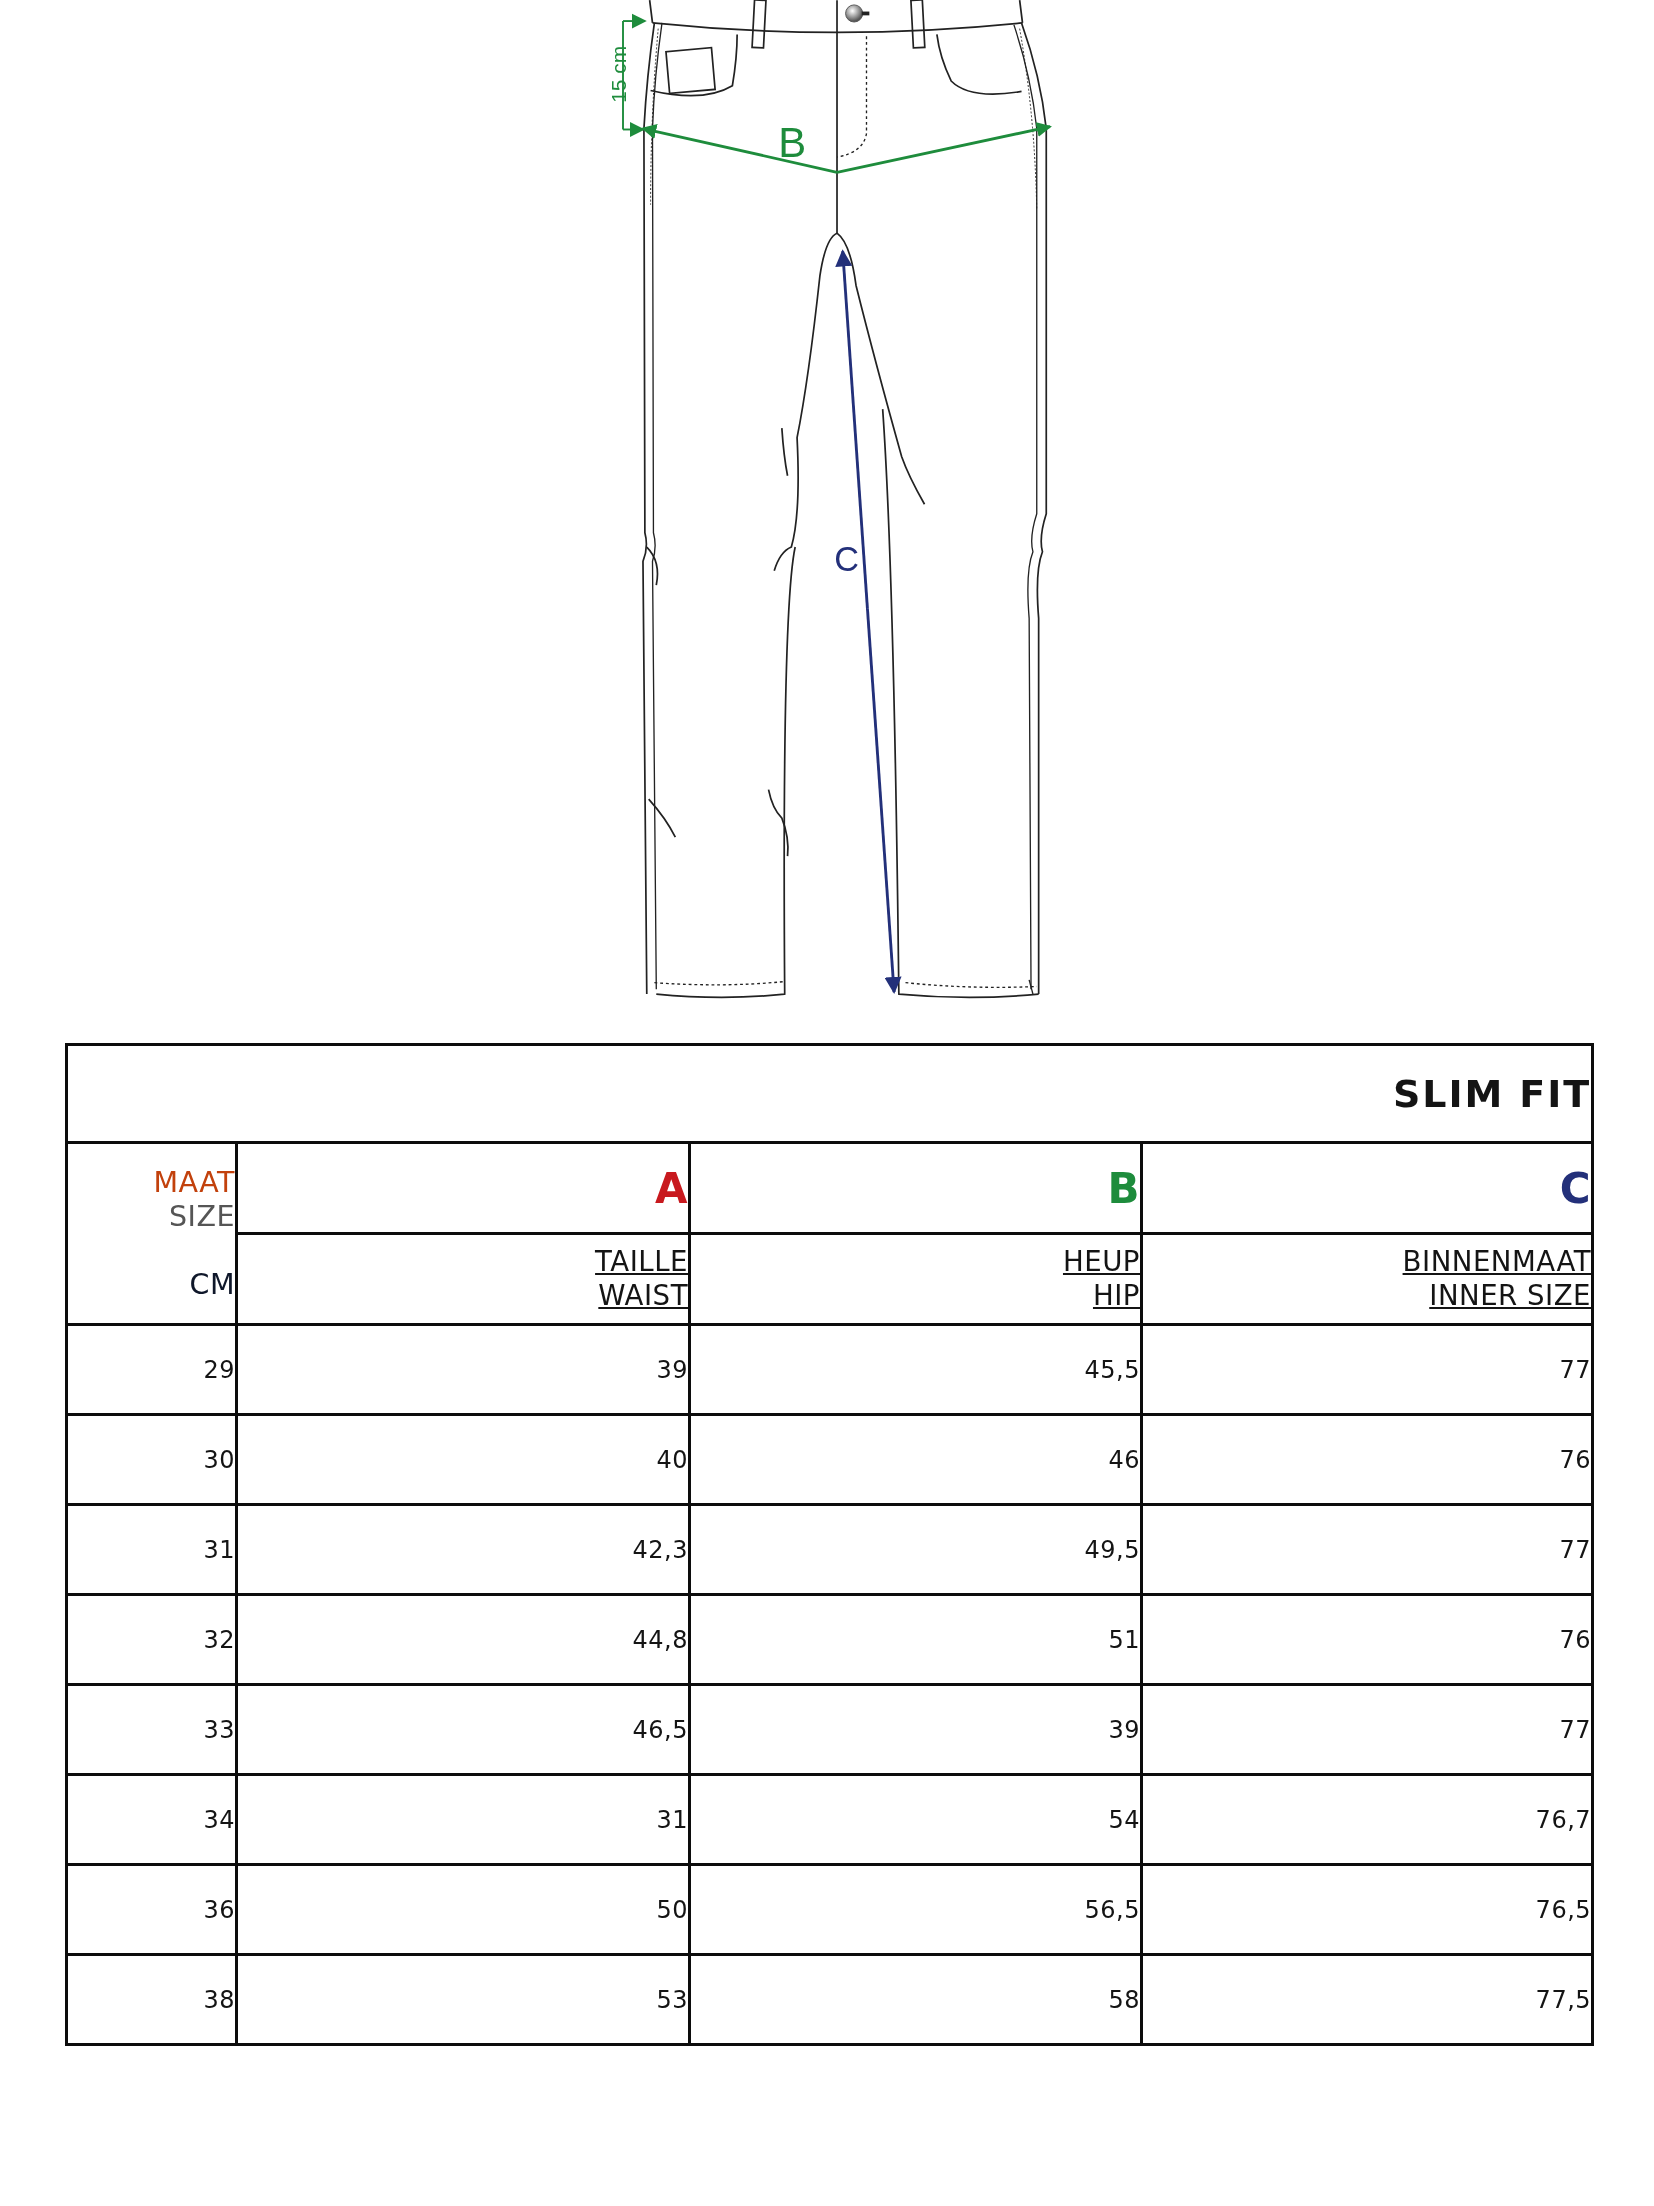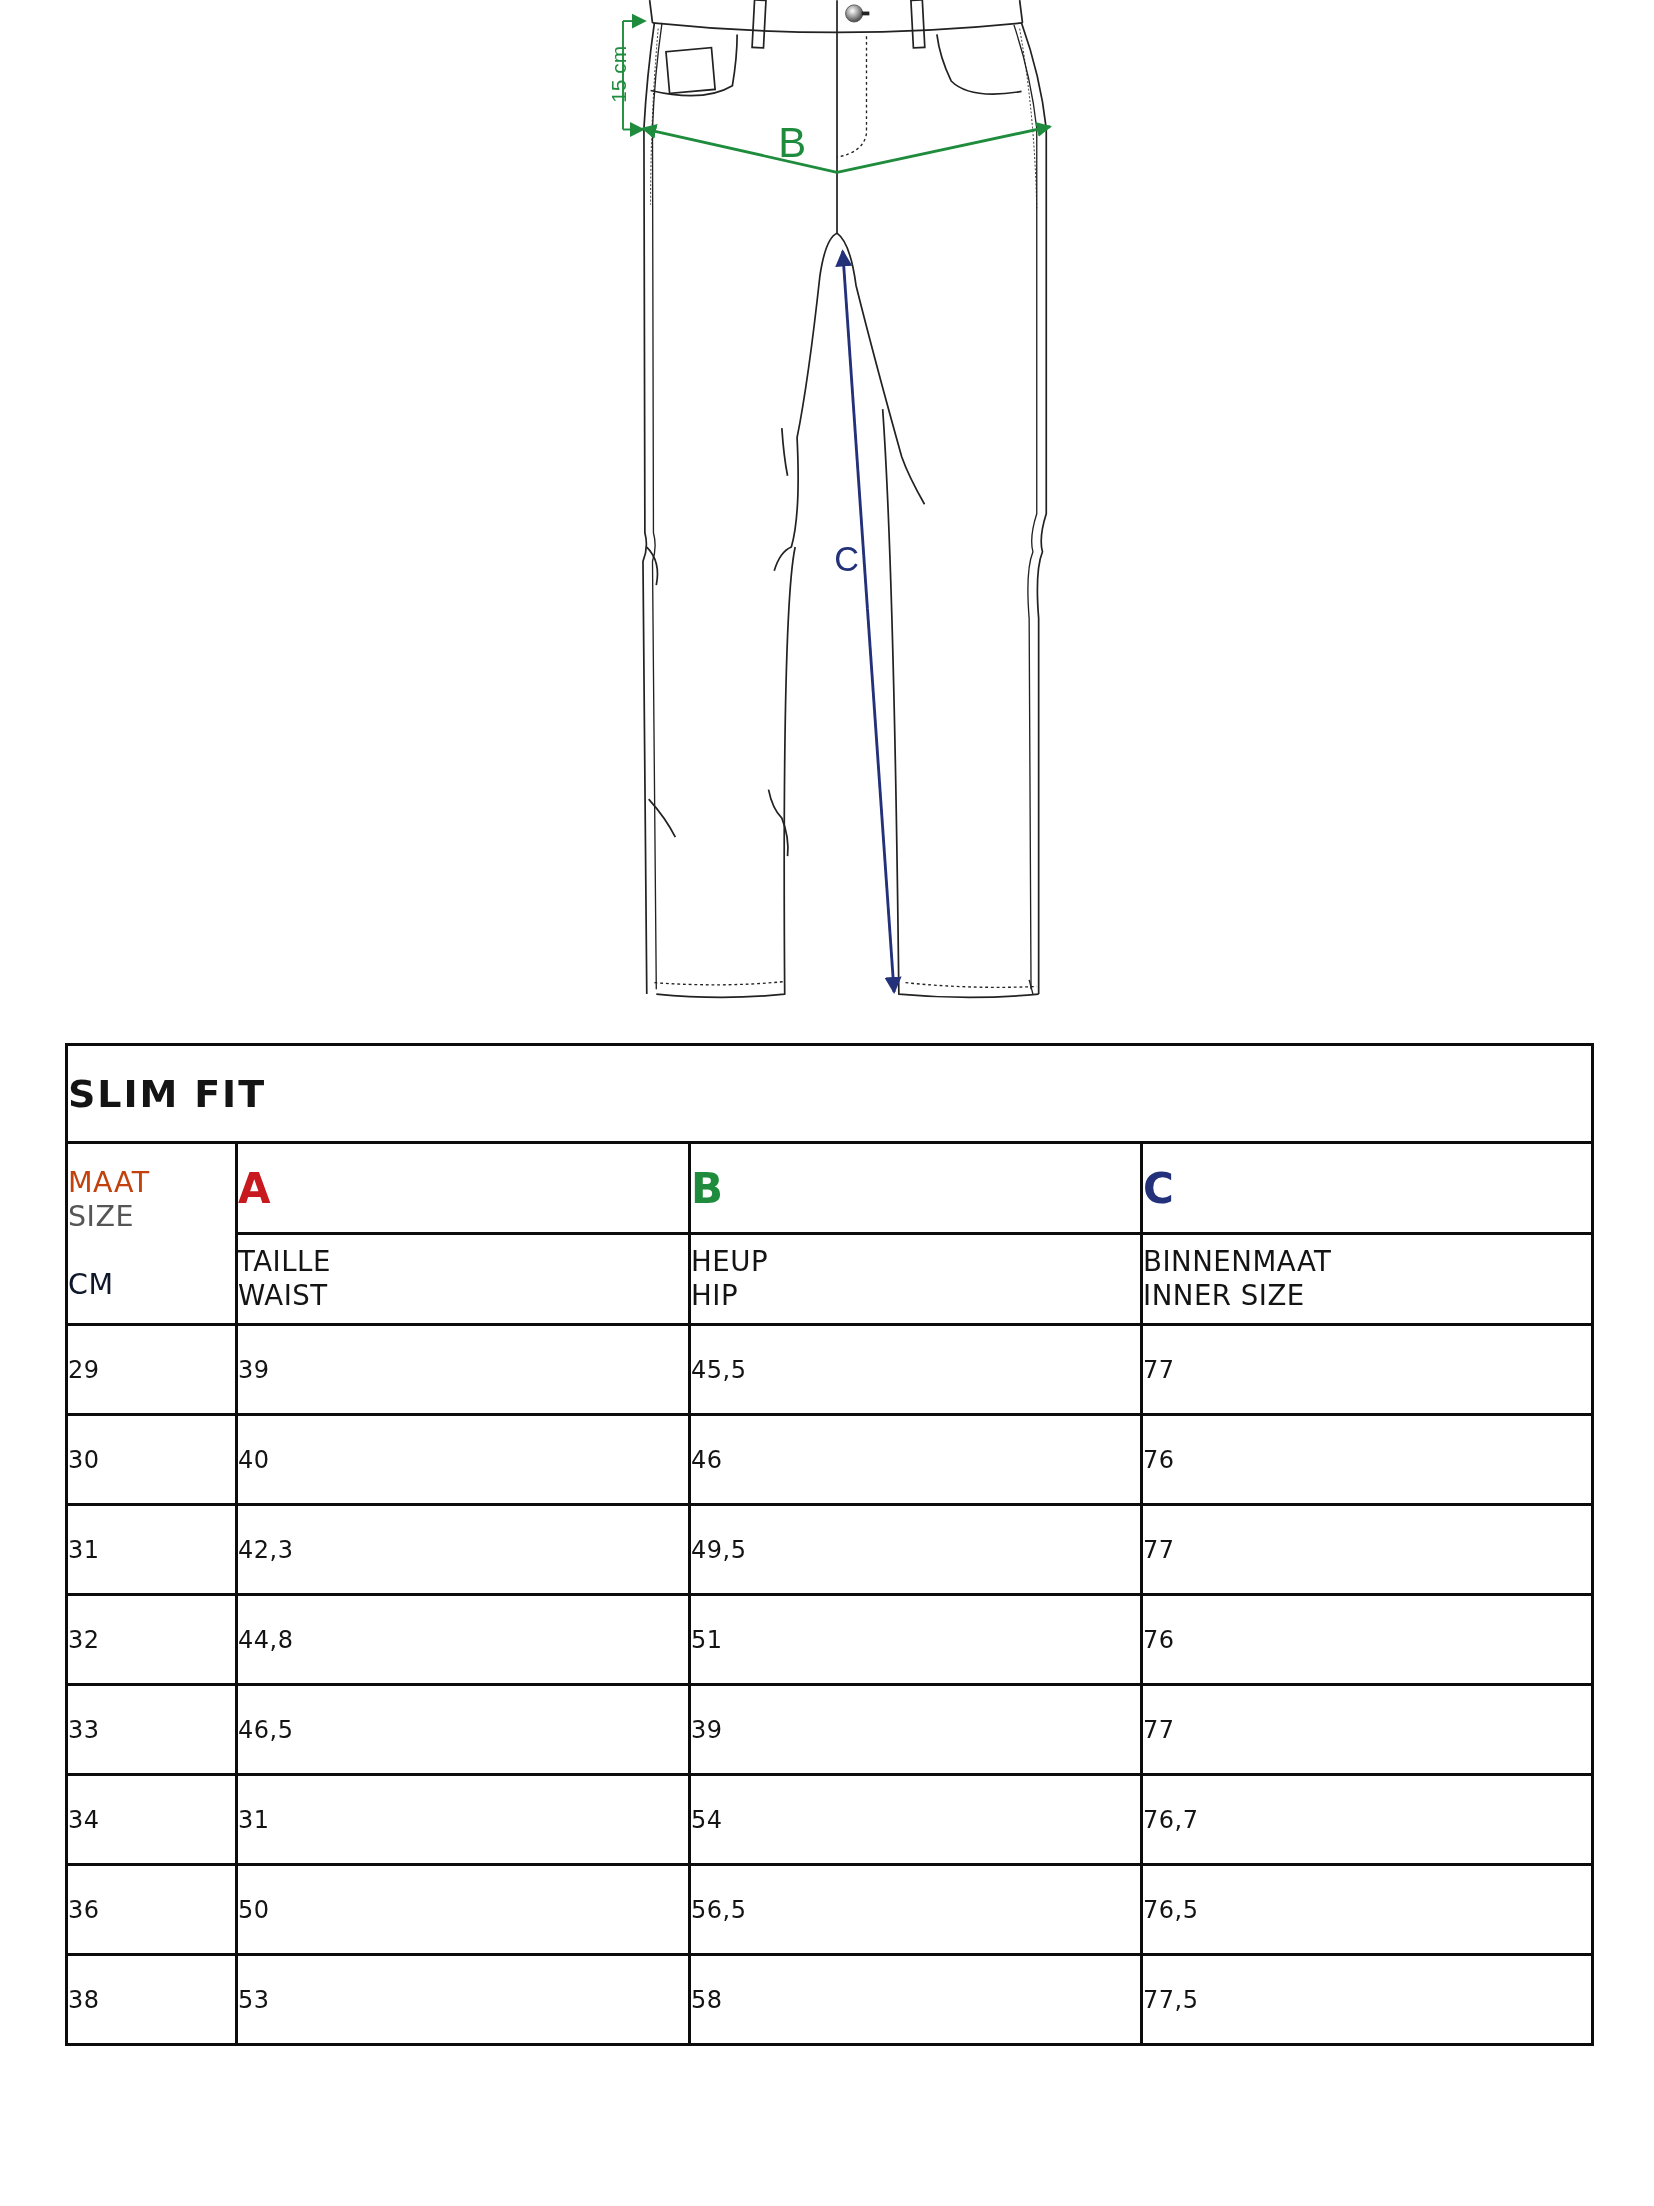--- a/index.html
+++ b/index.html
@@ -33,21 +33,21 @@
       top: 1043px;
       width: 1526px;
     }
     table.size-table {
       border-collapse: collapse;
       width: 1526px;
       table-layout: fixed;
     }
     table.size-table td {
       border: 3.8px solid #0c0c0c;
-      text-align: left;
+      text-align: right;
       vertical-align: middle;
       padding: 0;
       font-size: 28.5px;
       letter-spacing: 0.5px;
       color: #141414;
     }
     .title-cell {
       height: 95px;
       font-size: 38px !important;
       font-weight: 600;
@@ -55,20 +55,21 @@
     }
     .letter-row td.letter {
       height: 88px;
       font-size: 42px;
       font-weight: 600;
     }
     .label-row td.label {
       height: 88px;
       font-size: 27.6px;
       line-height: 34px;
+      text-decoration: underline;
     }
     .size-head {
       font-size: 27.6px;
       line-height: 34px;
     }
     .size-head .maat { color: #c2410c; display:block; }
     .size-head .size { color: #555; display:block; }
     .size-head .cm { color: #0f172a; display:block; margin-top: 34px; }
     tr.data-row td {
       height: 87px;

